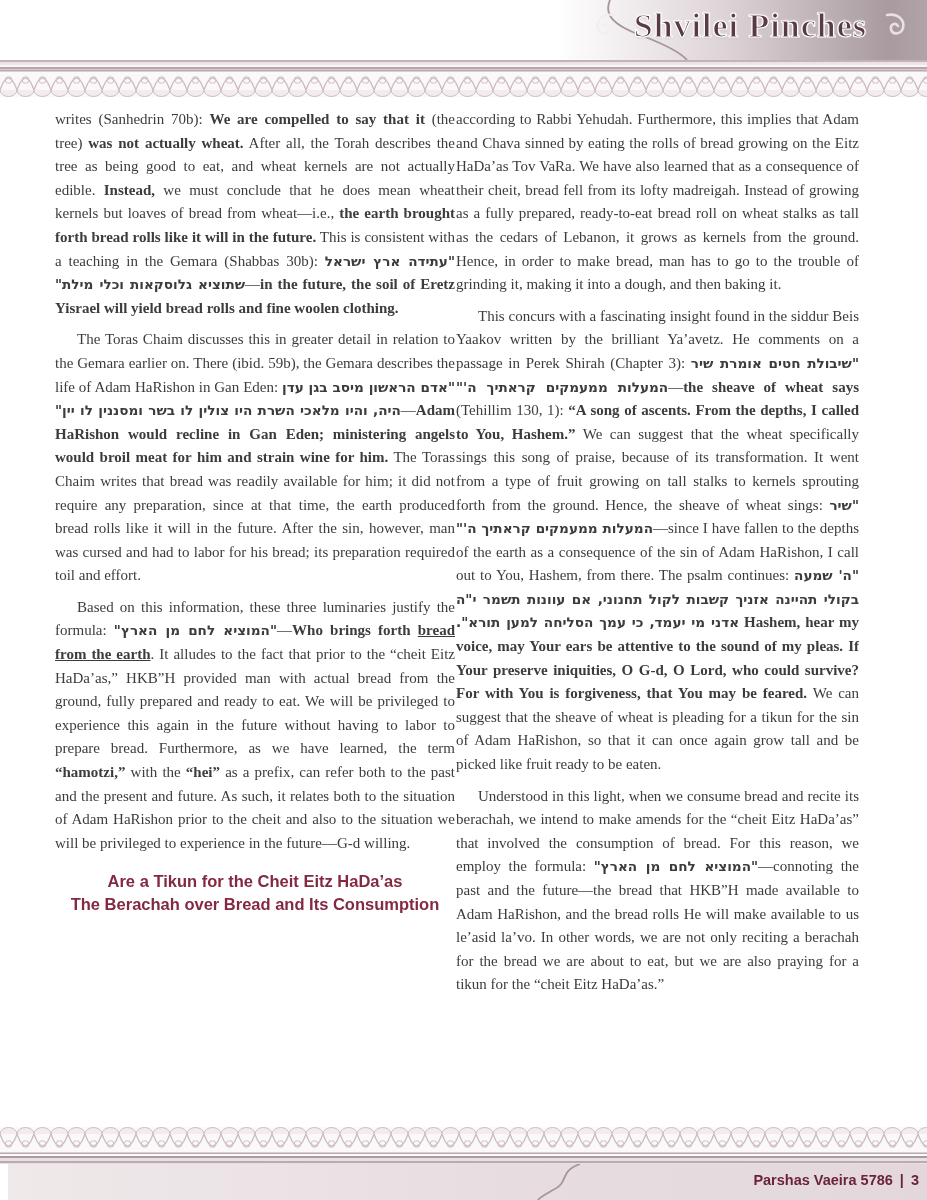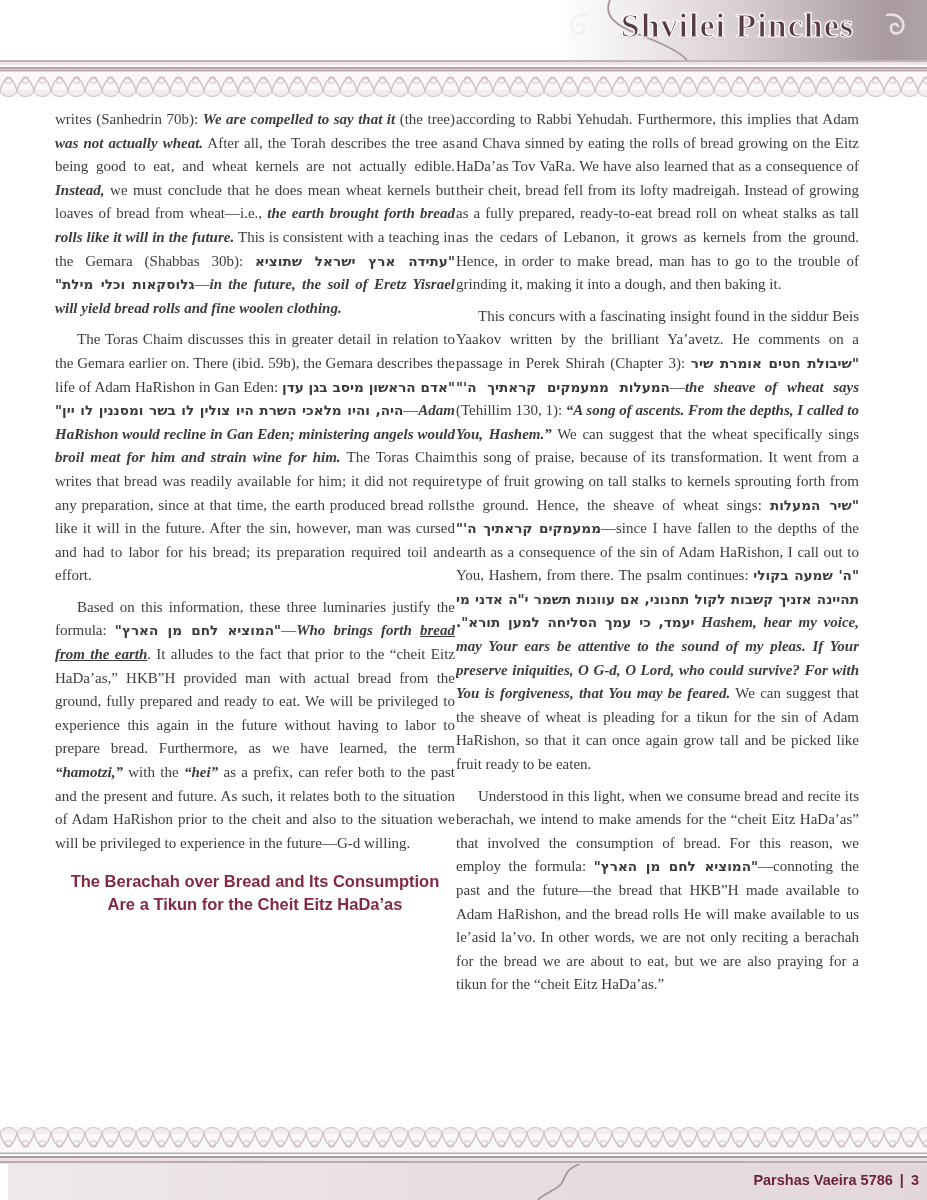--- a/index.html
+++ b/index.html
@@ -13,21 +13,21 @@
   .page { position:absolute; inset:0; width:927px; height:1200px; }
 
   
   .header {
     position:absolute; top:0; left:0; width:927px; height:60px;
     background:linear-gradient(90deg,#ffffff 0%,#ffffff 60%,#ded4d8 78%,#a89a9f 96%,#b1a4a9 100%);
   }
   .header-curve { position:absolute; top:0; left:0; }
   .title-group {
     position:absolute; right:18px; top:7px;
-    display:flex; align-items:center; gap:29px;text-align:right;
+    display:flex; align-items:center; gap:16px;text-align:right;
   }
   .page-title {
     font-family:"Liberation Serif", serif;
     font-weight:bold;
     font-size:34px;
     letter-spacing:1px;
     color:#5a3a47;
     -webkit-text-stroke:1.2px #ffffff;
     text-shadow:0 0 3px rgba(255,255,255,.9), 0 1px 2px rgba(90,58,71,.35);
     white-space:nowrap;
@@ -58,21 +58,21 @@
   .col-right { left:456px; width:403px; }
 
   .col p {
     text-align:justify;
     font-size:15px;
     line-height:23.6px;
     color:#3c3c3c;
     margin-bottom:8px;
   }
   .col p.indent { text-indent:22px; }
-  .b { font-weight:bold;font-style:italic; }
+  .b { font-weight:bold; }
   .u { text-decoration:underline; }
   .he { font-weight:bold; font-family:"DejaVu Sans", sans-serif; font-size:13.6px; }
 
   .section-heading {
     font-family:"Liberation Sans", sans-serif;
     font-weight:bold;
     font-size:16.5px;
     line-height:23px;
     color:#832942;
     text-align:center;
@@ -129,22 +129,22 @@
     <rect width="927" height="27" fill="url(#laceTop)"></rect>
     <rect width="927" height="1.5" fill="#b9a8ae"></rect>
   </svg>
 
   <div class="content">
     <div class="col col-left">
         <p><span>writes (Sanhedrin 70b): </span><span class="b">We are compelled to say that it</span><span> (the tree) </span><span class="b">was not actually wheat.</span><span>  After all, the Torah describes the tree as being good to eat, and wheat kernels are not actually edible.  </span><span class="b">Instead,</span><span> we must conclude that he does mean wheat kernels but loaves of bread from wheat—i.e., </span><span class="b">the earth brought forth bread rolls like it will in the future.</span><span>  This is consistent with a teaching in the Gemara (Shabbas 30b): </span><span dir="rtl" class="he">"עתידה ארץ ישראל שתוציא גלוסקאות וכלי מילת"</span><span>—</span><span class="b">in the future, the soil of Eretz Yisrael will yield bread rolls and fine woolen clothing.</span></p>
         <p class="indent"><span>The Toras Chaim discusses this in greater detail in relation to the Gemara earlier on.  There (ibid. 59b), the Gemara describes the life of Adam HaRishon in Gan Eden: </span><span dir="rtl" class="he">"אדם הראשון מיסב בגן עדן היה, והיו מלאכי השרת היו צולין לו בשר ומסננין לו יין"</span><span>—</span><span class="b">Adam HaRishon would recline in Gan Eden; ministering angels would broil meat for him and strain wine for him.</span><span>  The Toras Chaim writes that bread was readily available for him; it did not require any preparation, since at that time, the earth produced bread rolls like it will in the future.  After the sin, however, man was cursed and had to labor for his bread; its preparation required toil and effort.</span></p>
         <p class="indent"><span>Based on this information, these three luminaries justify the formula: </span><span dir="rtl" class="he">"המוציא לחם מן הארץ"</span><span>—</span><span class="b">Who brings forth </span><span class="b u">bread from the earth</span><span>.  It alludes to the fact that prior to the “cheit Eitz HaDa’as,” HKB”H provided man with actual bread from the ground, fully prepared and ready to eat.  We will be privileged to experience this again in the future without having to labor to prepare bread.  Furthermore, as we have learned, the term </span><span class="b">“hamotzi,”</span><span> with the </span><span class="b">“hei”</span><span> as a prefix, can refer both to the past and the present and future.  As such, it relates both to the situation of Adam HaRishon prior to the cheit and also to the situation we will be privileged to experience in the future—G-d willing.</span></p>
         <div class="section-heading">
+          <div>Are a Tikun for the Cheit Eitz HaDa’as</div>
           <div>The Berachah over Bread and Its Consumption</div>
-          <div>Are a Tikun for the Cheit Eitz HaDa’as</div>
         </div>
       </div>
     <div class="col col-right">
         <p><span>according to Rabbi Yehudah.  Furthermore, this implies that Adam and Chava sinned by eating the rolls of bread growing on the Eitz HaDa’as Tov VaRa.  We have also learned that as a consequence of their cheit, bread fell from its lofty madreigah.  Instead of growing as a fully prepared, ready-to-eat bread roll on wheat stalks as tall as the cedars of Lebanon, it grows as kernels from the ground.  Hence, in order to make bread, man has to go to the trouble of grinding it, making it into a dough, and then baking it.</span></p>
         <p class="indent"><span>This concurs with a fascinating insight found in the siddur Beis Yaakov written by the brilliant Ya’avetz.  He comments on a passage in Perek Shirah (Chapter 3): </span><span dir="rtl" class="he">"שיבולת חטים אומרת שיר המעלות ממעמקים קראתיך ה'"</span><span>—</span><span class="b">the sheave of wheat says</span><span> (Tehillim 130, 1): </span><span class="b">“A song of ascents. From the depths, I called to You, Hashem.”</span><span>  We can suggest that the wheat specifically sings this song of praise, because of its transformation.  It went from a type of fruit growing on tall stalks to kernels sprouting forth from the ground.  Hence, the sheave of wheat sings: </span><span dir="rtl" class="he">"שיר המעלות ממעמקים קראתיך ה'"</span><span>—since I have fallen to the depths of the earth as a consequence of the sin of Adam HaRishon, I call out to You, Hashem, from there.  The psalm continues: </span><span dir="rtl" class="he">"ה' שמעה בקולי תהיינה אזניך קשבות לקול תחנוני, אם עוונות תשמר י"ה אדני מי יעמד, כי עמך הסליחה למען תורא".</span><span> </span><span class="b">Hashem, hear my voice, may Your ears be attentive to the sound of my pleas.  If Your preserve iniquities, O G-d, O Lord, who could survive?  For with You is forgiveness, that You may be feared.</span><span>  We can suggest that the sheave of wheat is pleading for a tikun for the sin of Adam HaRishon, so that it can once again grow tall and be picked like fruit ready to be eaten.</span></p>
         <p class="indent"><span>Understood in this light, when we consume bread and recite its berachah, we intend to make amends for the “cheit Eitz HaDa’as” that involved the consumption of bread.  For this reason, we employ the formula: </span><span dir="rtl" class="he">"המוציא לחם מן הארץ"</span><span>—connoting the past and the future—the bread that HKB”H made available to Adam HaRishon, and the bread rolls He will make available to us le’asid la’vo.  In other words, we are not only reciting a berachah for the bread we are about to eat, but we are also praying for a tikun for the “cheit Eitz HaDa’as.”</span></p>
       </div>
   </div>
 
   <svg class="lace-bottom" width="927" height="27">

